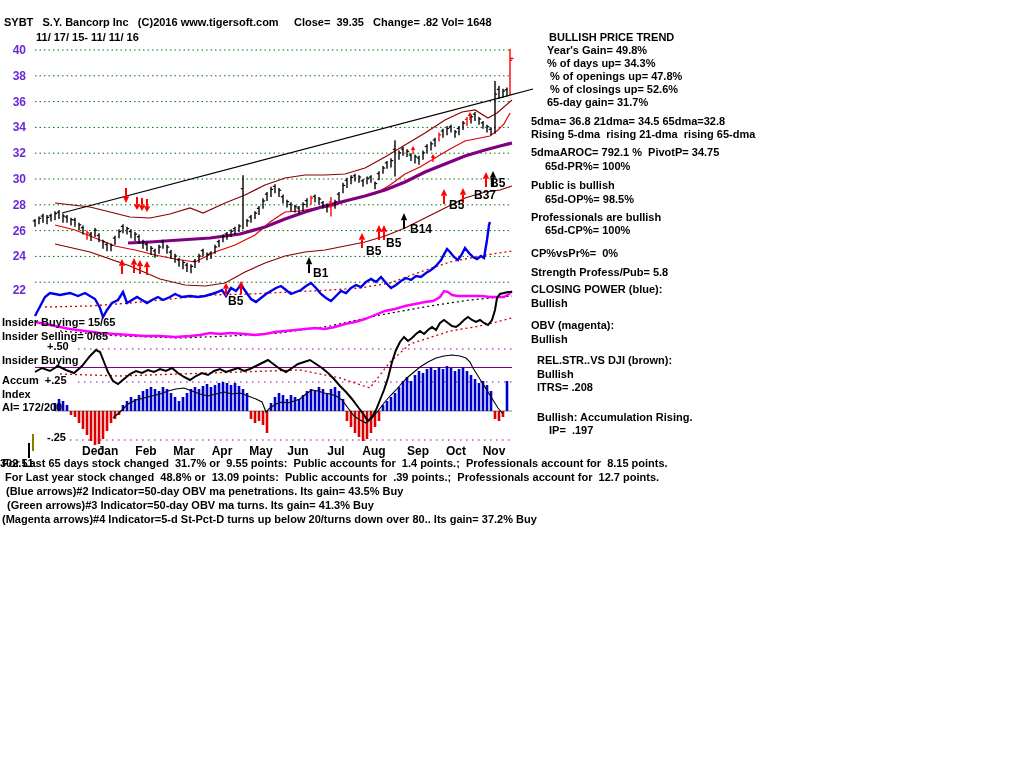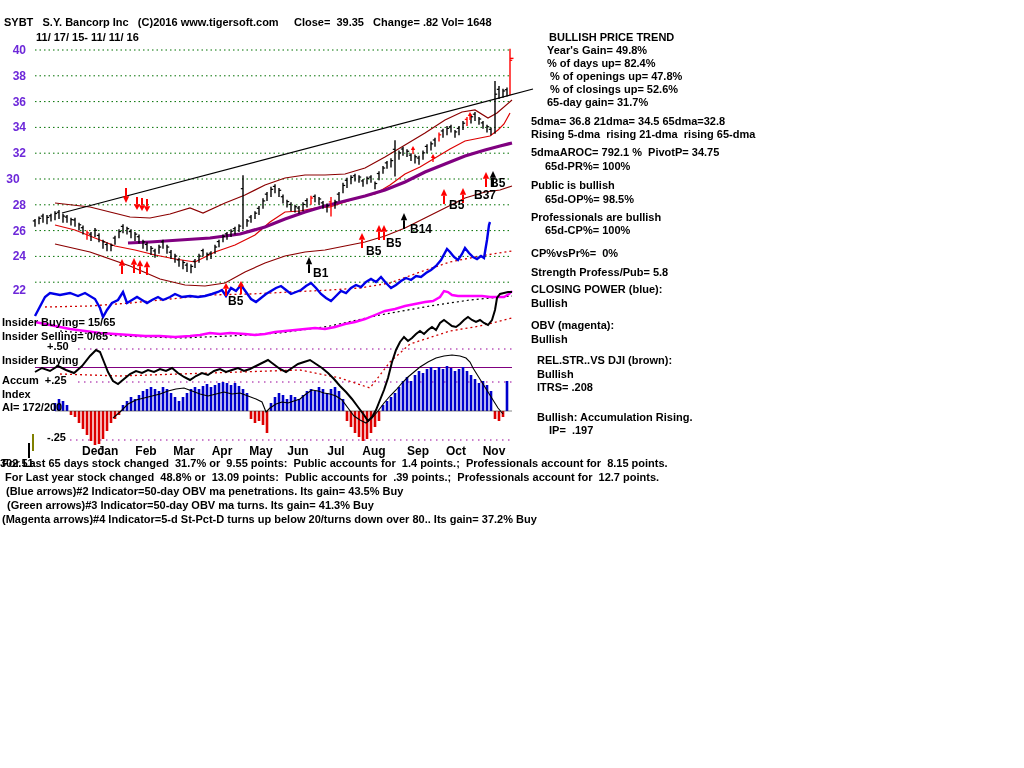--- a/index.html
+++ b/index.html
@@ -463,21 +463,21 @@
         <line x1="33" x2="33" y1="434" y2="451" stroke="#808000" stroke-width="2"></line>
         <line x1="29" x2="29" y1="443" y2="458" stroke="#000000" stroke-width="2"></line>
       </svg>
     </div>
 <div id="y-axis">
       <div class="yl" style="left: 0px; top: 43px;">40</div>
       <div class="yl" style="left: 0px; top: 68.8px;">38</div>
       <div class="yl" style="left: 0px; top: 94.6px;">36</div>
       <div class="yl" style="left: 0px; top: 120.4px;">34</div>
       <div class="yl" style="left: 0px; top: 146.2px;">32</div>
-      <div class="yl" style="left: 0px; top: 172px; text-align: center;">30</div>
+      <div class="yl" style="left: 0px; top: 172px;">30</div>
       <div class="yl" style="left: 0px; top: 197.8px;">28</div>
       <div class="yl" style="left: 0px; top: 223.6px;">26</div>
       <div class="yl" style="left: 0px; top: 249.4px;">24</div>
       <div class="yl" style="left: 0px; top: 275.2px; margin-top: 8px;">22</div>
     </div>
 <div id="months">
       <div class="ml" style="left: 70px; top: 444px; padding-left: 46px;">Dec</div>
       <div class="ml" style="left: 108px; top: 444px;">Jan</div>
       <div class="ml" style="left: 146px; top: 444px;">Feb</div>
       <div class="ml" style="left: 184px; top: 444px;">Mar</div>
@@ -486,21 +486,21 @@
       <div class="ml" style="left: 298px; top: 444px;">Jun</div>
       <div class="ml" style="left: 336px; top: 444px;">Jul</div>
       <div class="ml" style="left: 374px; top: 444px;">Aug</div>
       <div class="ml" style="left: 418px; top: 444px;">Sep</div>
       <div class="ml" style="left: 456px; top: 444px;">Oct</div>
       <div class="ml" style="left: 494px; top: 444px;">Nov</div>
     </div>
 <div id="right-panel">
       <div class="t" style="left: 533px; top: 31px; margin-left: 16px;">BULLISH PRICE TREND</div>
       <div class="t" style="left: 547px; top: 44px;">Year's Gain= 49.8%</div>
-      <div class="t" style="left: 547px; top: 57px;">% of days up= 82.4%</div>
+      <div class="t" style="left: 547px; top: 57px;">% of days up= 34.3%</div>
       <div class="t" style="left: 550px; top: 70px;">% of openings up= 47.8%</div>
       <div class="t" style="left: 550px; top: 83px;">% of closings up= 52.6%</div>
       <div class="t" style="left: 547px; top: 96px;">65-day gain= 31.7%</div>
       <div class="t" style="left: 531px; top: 115px;">5dma= 36.8 21dma= 34.5 65dma=32.8</div>
       <div class="t" style="left: 531px; top: 128px;">Rising 5-dma  rising 21-dma  rising 65-dma</div>
       <div class="t" style="left: 531px; top: 146px;">5dmaAROC= 792.1 %  PivotP= 34.75</div>
       <div class="t" style="left: 545px; top: 160px;">65d-PR%= 100%</div>
       <div class="t" style="left: 531px; top: 179px;">Public is bullish</div>
       <div class="t" style="left: 545px; top: 193px;">65d-OP%= 98.5%</div>
       <div class="t" style="left: 531px; top: 211px;">Professionals are bullish</div>

